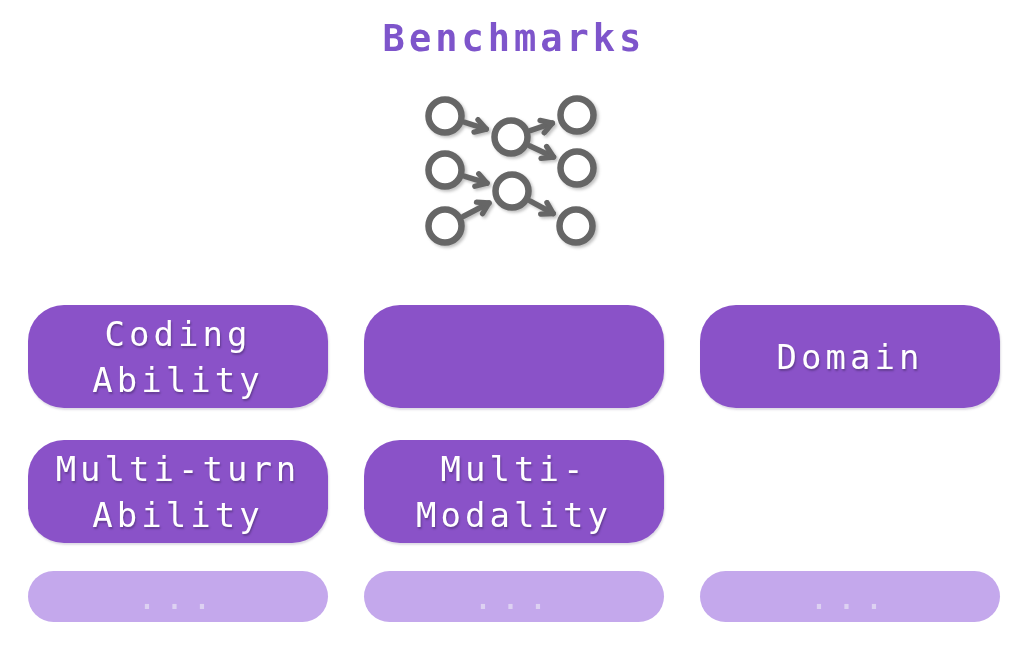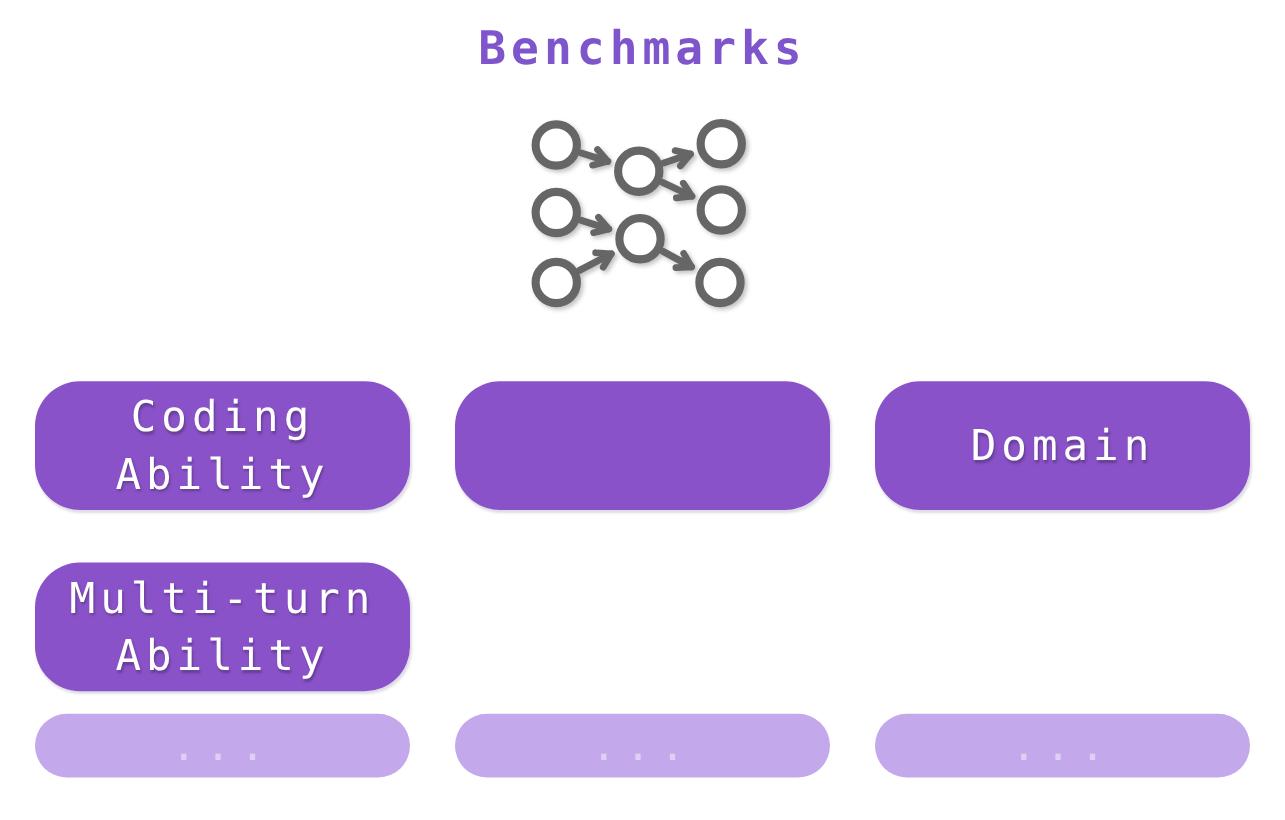--- a/index.html
+++ b/index.html
@@ -32,21 +32,21 @@
   .pill-row {
     position: absolute;
     left: 0;
     width: 100%;
     display: grid;
     grid-template-columns: 1fr 1fr 1fr;
     column-gap: 36px;
     padding: 0 28px;
   }
   .row-1 { top: 305px; height: 103px; }
-  .row-2 { top: 450px; height: 103px; }
+  .row-2 { top: 440px; height: 103px; }
   .row-3 { top: 571px; height: 51px; }
   .benchmark-pill {
     background: #8A52C8;
     border-radius: 36px;
     color: #FFFFFF;
     display: flex;
     flex-direction: column;
     align-items: center;
     justify-content: center;
     font-size: 34px;
@@ -112,20 +112,24 @@
   <div class="benchmark-pill">
     <span>Domain</span>
   </div>
 </div>
 
 <div class="pill-row row-2">
   <div class="benchmark-pill">
     <span>Multi-turn</span>
     <span>Ability</span>
   </div>
+  <div class="benchmark-pill">
+    <span>Multi-</span>
+    <span>Modality</span>
+  </div>
 </div>
 
 <div class="pill-row row-3">
   <div class="placeholder-pill">
     <span>...</span>
   </div>
   <div class="placeholder-pill">
     <span>...</span>
   </div>
   <div class="placeholder-pill">

